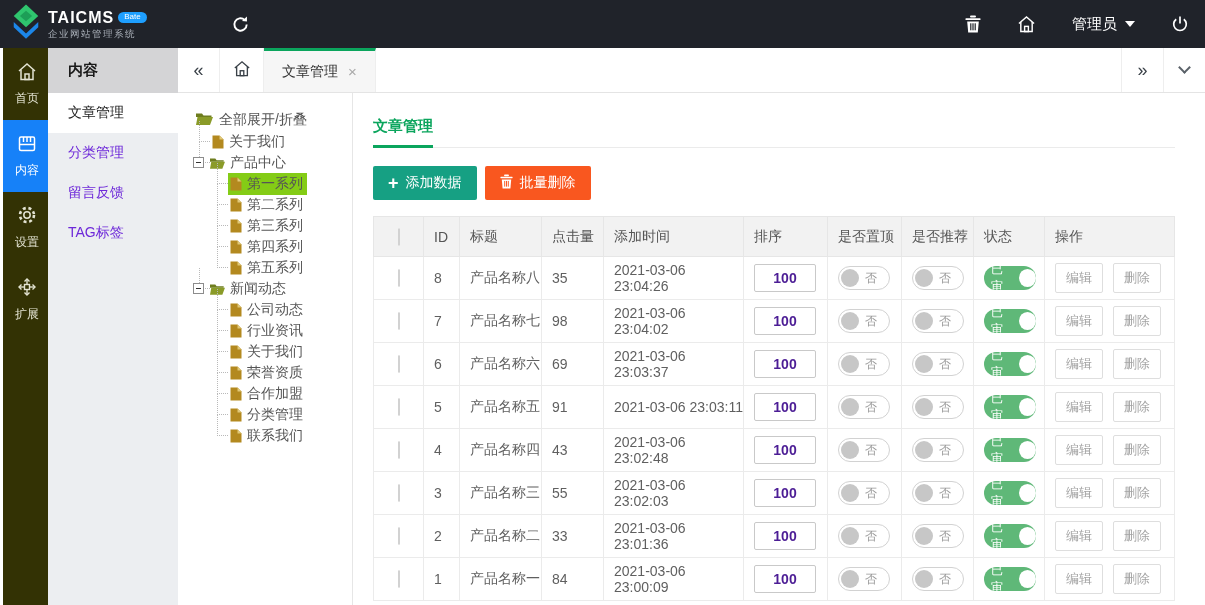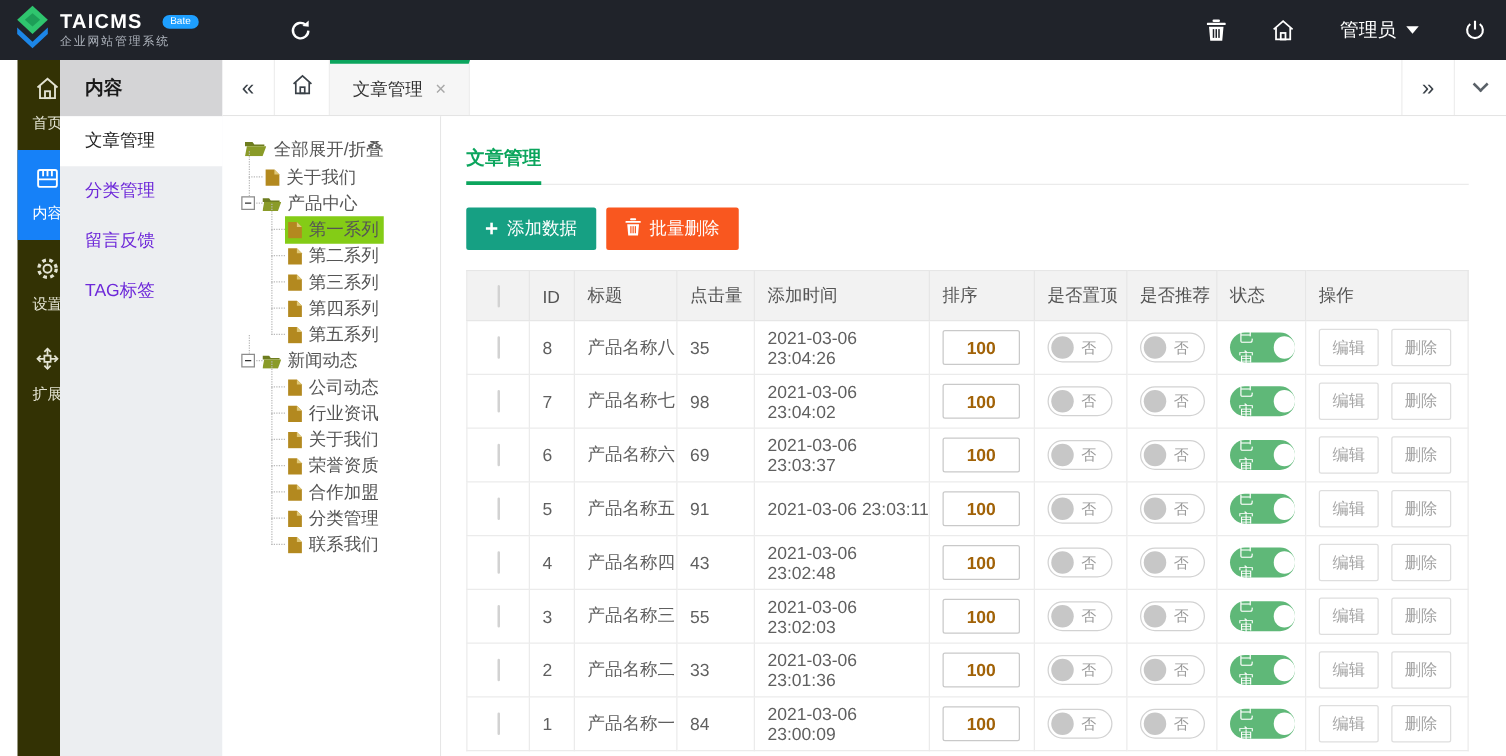--- a/index.html
+++ b/index.html
@@ -4,36 +4,36 @@
 <style>
   * { margin:0; padding:0; box-sizing:border-box; }
   html,body { width:1205px; height:605px; overflow:hidden;
     font-family:"Liberation Sans","DejaVu Sans",sans-serif; background:#fff; }
 
   
   .topbar { position:absolute; left:0; top:0; width:1205px; height:48px;
     background:#20232a; display:flex; align-items:center; }
   .logo { width:178px; display:flex; align-items:center; padding-left:12px; gap:8px; }
   .logo-text { display:flex; flex-direction:column; line-height:1.1; }
-  .logo-title-row { display:flex; align-items:center; gap:16px; }
+  .logo-title-row { display:flex; align-items:center; gap:4px; }
   .logo-title { color:#fff; font-size:16px; font-weight:bold; letter-spacing:1px; }
   .logo-badge { background:#1e9fff; color:#fff; font-size:8px; padding:1px 6px;
     border-radius:8px; }
   .logo-sub { color:#aeb4bd; font-size:9.5px; letter-spacing:1.5px; margin-top:2px; }
   .topbar-refresh { position:absolute; left:218px; top:0; height:48px; width:44px;
     display:flex; align-items:center; justify-content:center; cursor:pointer; }
   .topbar-right { position:absolute; right:16px; top:0; height:48px;
     display:flex; align-items:center; gap:36px; }
   .topbar-user { display:flex; align-items:center; gap:8px; color:#fff; font-size:15px; cursor:pointer; }
   .caret-down { width:0; height:0; border-left:5px solid transparent;
     border-right:5px solid transparent; border-top:6px solid #fff; }
   .tb-icon { display:flex; align-items:center; justify-content:center; cursor:pointer; }
 
   
-  .rail { position:absolute; left:14px; top:48px; width:48px; height:557px; background:#333204; }
+  .rail { position:absolute; left:3px; top:48px; width:48px; height:557px; background:#333204; }
   .rail-item { height:72px; display:flex; flex-direction:column; align-items:center;
     justify-content:center; gap:5px; color:#e3e3d2; cursor:pointer; }
   .rail-item .rail-label { font-size:12px; }
   .rail-item.active { background:#1681f8; color:#fff; }
   .rail-item svg { stroke:currentColor; }
 
   
   .sidebar { position:absolute; left:48px; top:48px; width:130px; height:557px; background:#eceef1; }
   .sidebar-header { height:45px; background:#d4d4d6; display:flex; align-items:center;
     padding-left:20px; font-size:15px; font-weight:bold; color:#1a1a1a; }
@@ -95,21 +95,21 @@
 
   table { margin-top:16px; width:802px; border-collapse:collapse; table-layout:fixed;border-radius:13px; }
   th { background:#f2f2f2; height:40px; font-size:14px; font-weight:normal; color:#555;
     text-align:left; padding-left:10px; border:1px solid #e6e6e6; }
   td { height:43px; font-size:14px; color:#5f5f5f; padding-left:10px;
     border:1px solid #ebebeb; background:#fff; }
   th.c-check, td.c-check { text-align:center; padding-left:0; }
   .checkbox { width:20px; height:20px; border:1px solid #d2d2d2; border-radius:2px;
     background:#fff; margin:0 auto; cursor:pointer; }
   .sort-input { width:62px; height:28px; border:1px solid #c9c9c9; border-radius:2px;
-    text-align:center; font-size:14px; font-weight:bold; color:#a16207;
+    text-align:center; font-size:14px; font-weight:bold; color:#4c1d95;
     font-family:inherit; background:#fff; }
   .switch { width:52px; height:24px; border-radius:12px; display:flex; align-items:center;
     cursor:pointer; }
   .switch.off { border:1px solid #d2d2d2; background:#fff; }
   .switch.off .dot { width:18px; height:18px; border-radius:50%; background:#c7c7c7; margin-left:2px; }
   .switch.off .sw-label { font-size:12px; color:#999; margin-left:6px; }
   .switch.on { background:#5fb878; }
   .switch.on .sw-label { font-size:12px; color:#fff; margin-left:7px; }
   .switch.on .dot { width:18px; height:18px; border-radius:50%; background:#fff; margin-left:5px; }
   .op-btn { display:inline-block; padding:5px 10px; border:1px solid #dedede; border-radius:2px;

